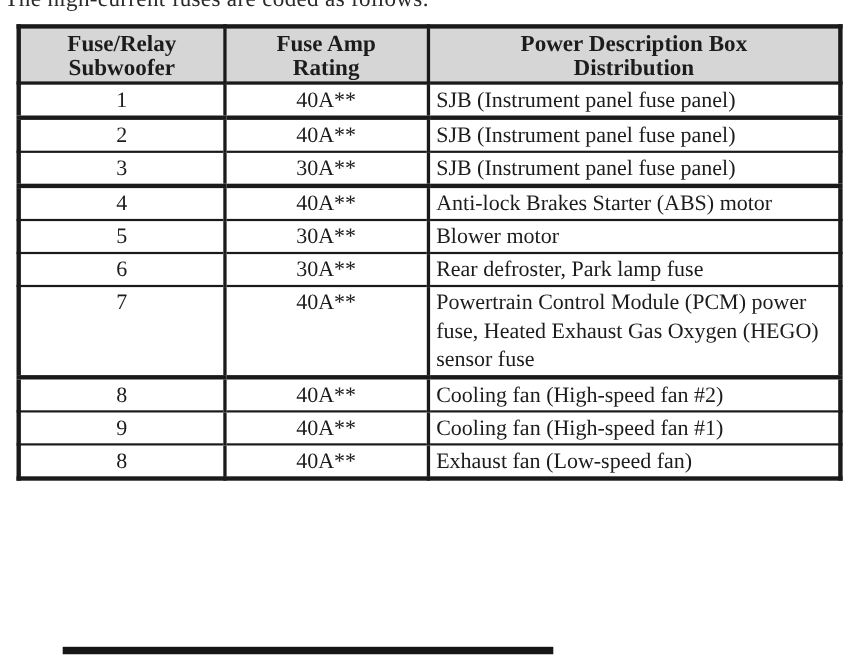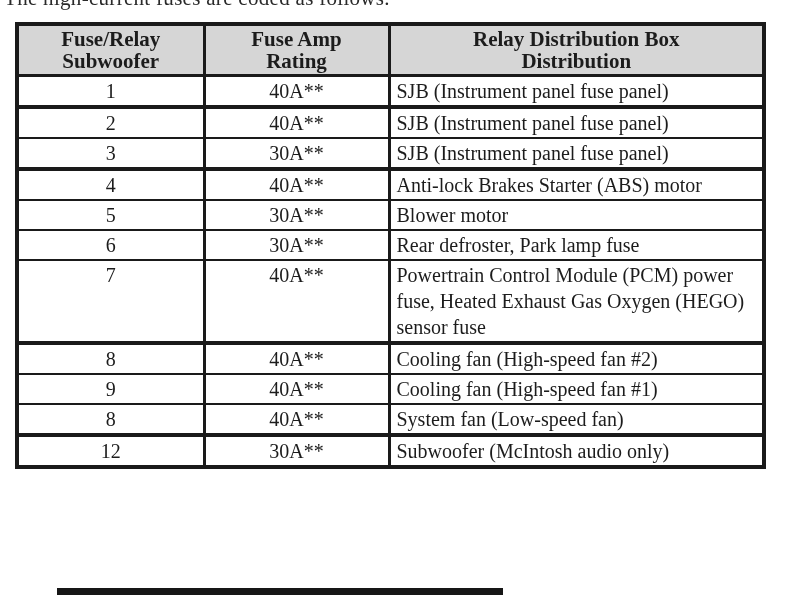--- a/index.html
+++ b/index.html
@@ -111,21 +111,21 @@
       <tr>
         <th>
           <span class="hline">Fuse/Relay</span>
           <span class="hline">Subwoofer</span>
         </th>
         <th>
           <span class="hline">Fuse Amp</span>
           <span class="hline">Rating</span>
         </th>
         <th>
-          <span class="hline">Relay Distribution Box</span>
+          <span class="hline">Power Description Box</span>
           <span class="hline">Distribution</span>
         </th>
       </tr>
     </thead>
     <tbody>
         <tr>
     <td class="loc-cell">1</td>
     <td class="amp-cell">40A**</td>
     <td class="desc-cell">SJB (Instrument panel fuse panel)</td>
   </tr>
@@ -165,25 +165,20 @@
     <td class="desc-cell">Cooling fan (High-speed fan #2)</td>
   </tr>
         <tr>
     <td class="loc-cell">9</td>
     <td class="amp-cell">40A**</td>
     <td class="desc-cell">Cooling fan (High-speed fan #1)</td>
   </tr>
         <tr>
     <td class="loc-cell">8</td>
     <td class="amp-cell">40A**</td>
-    <td class="desc-cell">System fan (Low-speed fan)</td>
-  </tr>
-        <tr class="thick">
-    <td class="loc-cell">12</td>
-    <td class="amp-cell">30A**</td>
-    <td class="desc-cell">Subwoofer (McIntosh audio only)</td>
+    <td class="desc-cell">Exhaust fan (Low-speed fan)</td>
   </tr>
       </tbody>
   </table>
 
   <div class="bottom-bar"></div>
 
 </div>
 
 </body></html>

